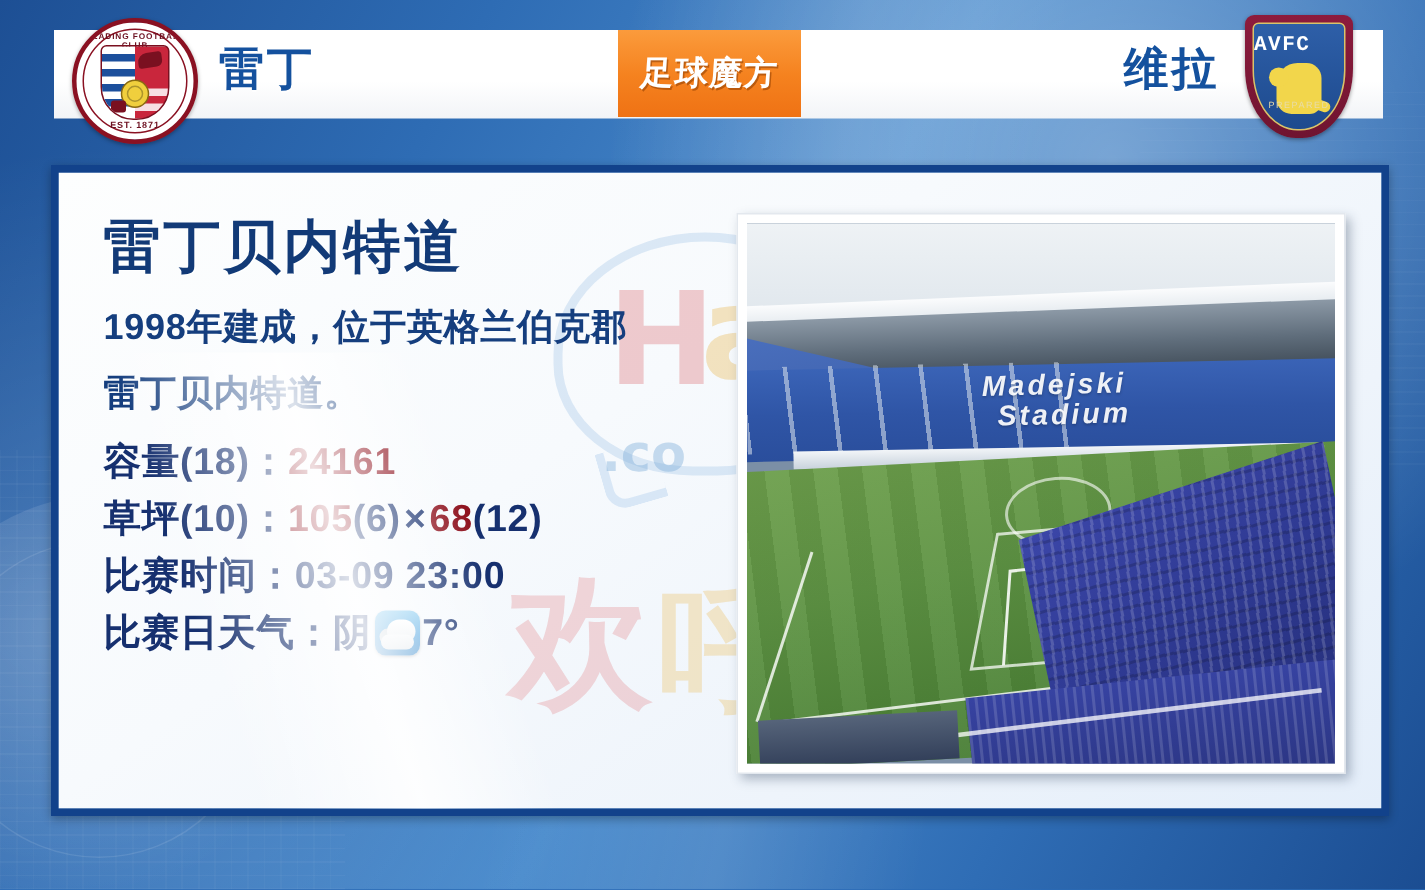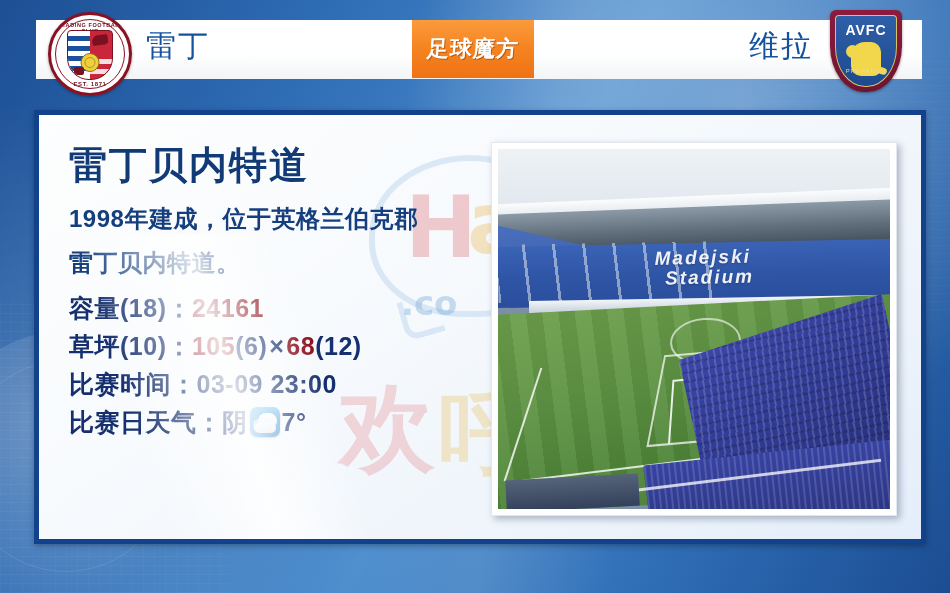--- a/index.html
+++ b/index.html
@@ -43,21 +43,21 @@
   }
 
   
   .header{position:absolute;left:0;top:0;width:950px;height:100px;}
   .header-band{
     position:absolute;left:36px;top:20px;width:886px;height:59px;
     background:linear-gradient(180deg,#ffffff 0%,#ffffff 58%,#f2f4f7 100%);
   }
   .team-name{
     position:absolute;top:26px;
-    font-size:30px;font-weight:normal;color:#14519e;letter-spacing:2px;
+    font-size:30px;font-weight:bold;color:#14519e;letter-spacing:2px;
     text-shadow:0 1px 0 rgba(255,255,255,.7);
   }
   .team-home{left:146px;}
   .team-away{right:137px;text-align:right;}
 
   
   .crest-reading{
     position:absolute;left:48px;top:12px;width:78px;height:78px;border-radius:50%;
     background:
       radial-gradient(circle at 50% 50%, #ffffff 0 62%, #ffffff 62% 100%);
@@ -111,23 +111,23 @@
     box-shadow:0 1px 3px rgba(0,0,0,.4);
     overflow:hidden;
   }
   .crest-villa .vinner{
     position:absolute;left:5px;top:5px;right:5px;bottom:5px;
     background:linear-gradient(180deg,#2e5fa8 0%,#1d4a8e 100%);
     border-radius:4px 4px 30px 30px / 4px 4px 40px 40px;
     border:1px solid #d9c36a;
   }
   .crest-villa .avfc{
-    position:absolute;left:0;right:0;top:6px;text-align:center;
+    position:absolute;left:0;right:0;top:6px;text-align:left;
     color:#ffffff;font-size:14px;font-weight:bold;letter-spacing:1px;
-    font-family:Liberation Sans, sans-serif;
+    font-family:Liberation Mono, monospace;
   }
   .crest-villa .lion{
     position:absolute;left:50%;top:26px;transform:translateX(-50%);
     width:30px;height:34px;background:#f2d64b;
     border-radius:14px 10px 8px 10px;
   }
   .crest-villa .lion:before{
     content:"";position:absolute;left:-5px;top:3px;width:13px;height:13px;
     border-radius:50%;background:#f2d64b;
   }

